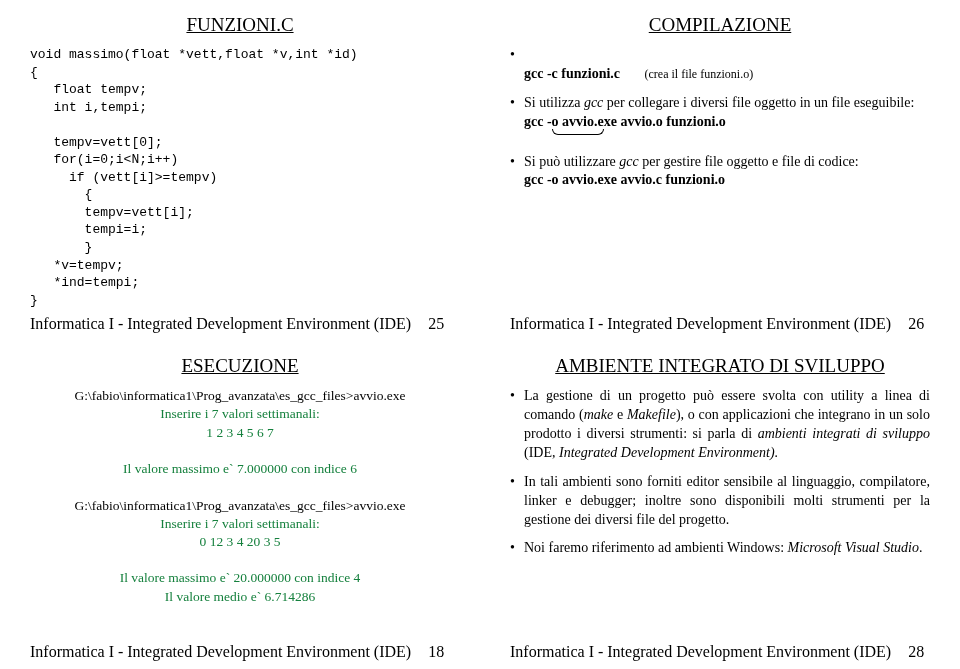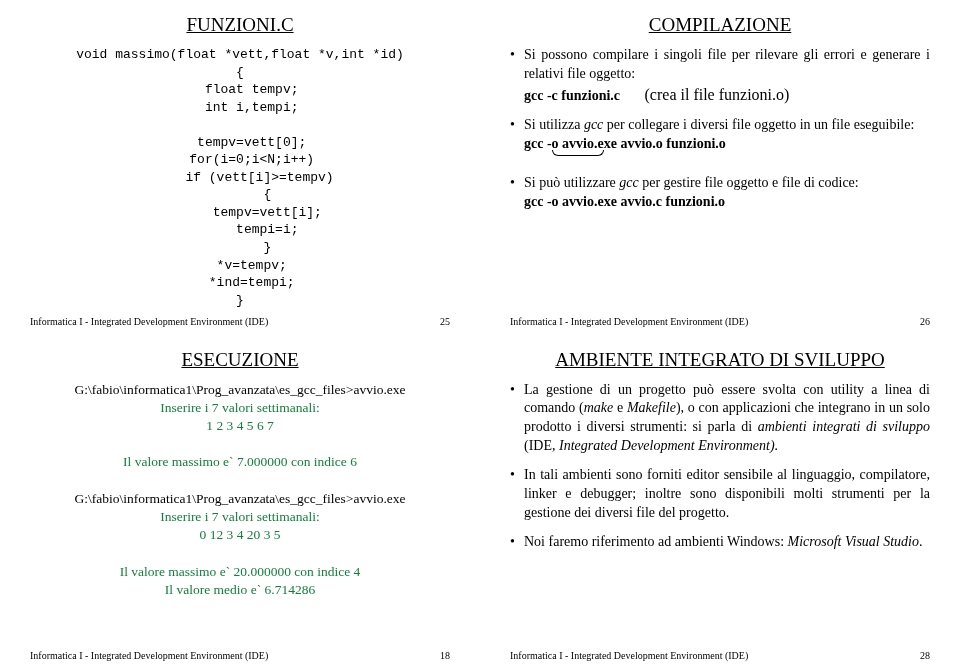--- a/index.html
+++ b/index.html
@@ -24,32 +24,32 @@
     font-size: 19px;
     text-decoration: underline;
     margin-bottom: 10px;
   }
   .content { font-size: 14px; line-height: 1.35; flex: 1; }
   pre.code {
     font-family: "Courier New", monospace;
     font-size: 13px;
     white-space: pre;
     line-height: 1.35;
-    text-align: center;
   }
   .bullets { list-style: none; padding-left: 0; }
   .bullets li { display: flex; margin-bottom: 10px; }
   .bullets .dot { width: 14px; flex-shrink: 0; }
   .bullets .txt { flex: 1; text-align: justify; }
   .footer {
-    font-size: 10px;
+    font-size: 16px;
     display: flex;
-    justify-content: space-between;
+    justify-content: flex-start;
     margin-top: auto;
     padding-top: 6px;
+    gap: 17px;
   }
   .blue { color: #15803d; }
   .arc {
     border: 1px solid #000;
     border-top: none;
     border-radius: 0 0 8px 8px;
     height: 6px;
     width: 52px;
     margin-left: 28px;
     margin-top: -3px;
@@ -84,24 +84,24 @@
   </div>
 </div>
 
 <div class="cell">
   <div class="title">COMPILAZIONE</div>
   <div class="content">
     <ul class="bullets">
       <li>
         <span class="dot">•</span>
         <span class="txt">
-          <span>Si possono compilare i singoli file per rilevare gli errori e generare i relativi file oggetto:</span><br>
+          <br>
           <b>gcc  -c  funzioni.c</b>
           &nbsp;&nbsp;&nbsp;&nbsp;&nbsp;
-          <span style="font-size:16px">(crea il file funzioni.o)</span>
+          <span style="font-size:12px">(crea il file funzioni.o)</span>
         </span>
       </li>
       <li>
         <span class="dot">•</span>
         <span class="txt">
           <span>Si utilizza  </span><i>gcc</i><span> per collegare i diversi file oggetto in un file eseguibile:</span><br>
           <b>gcc   -o  avvio.exe   avvio.o   funzioni.o</b>
           <div class="arc"></div>
         </span>
       </li>

